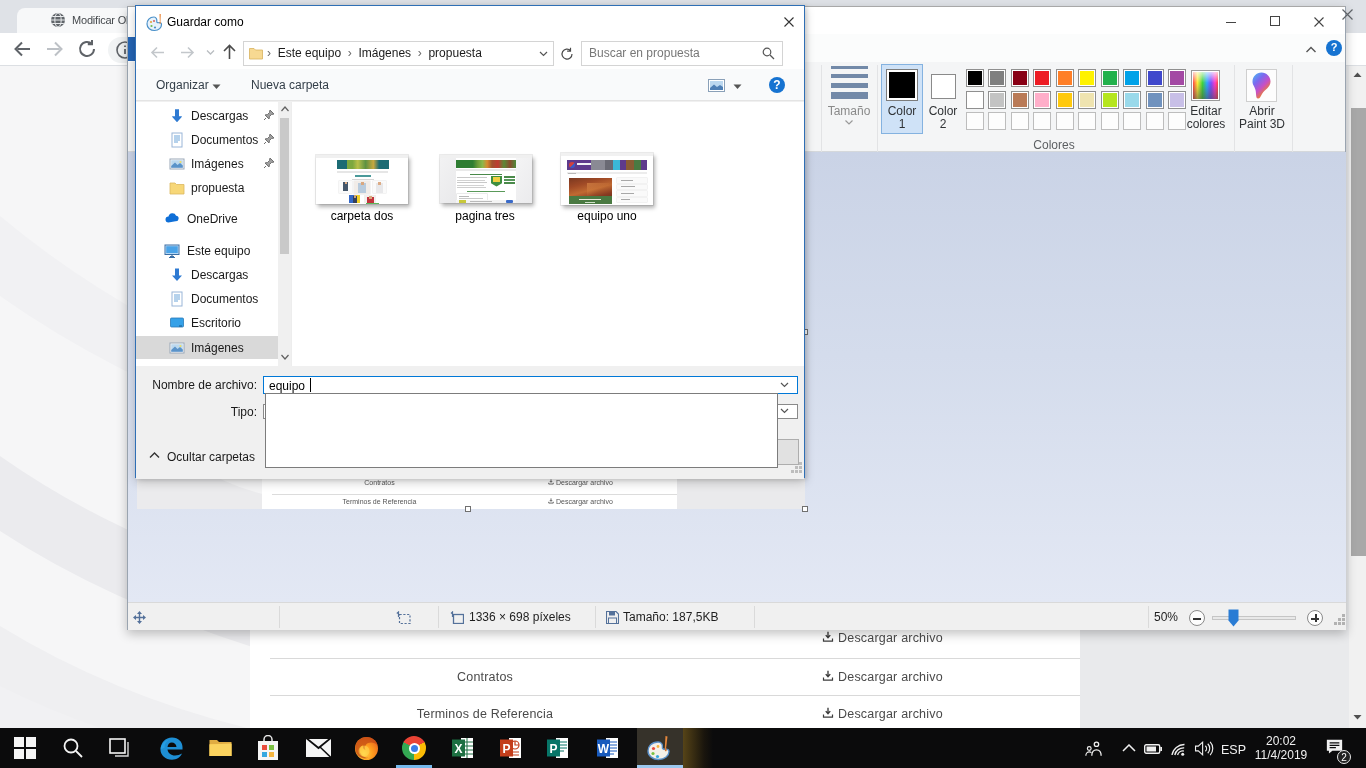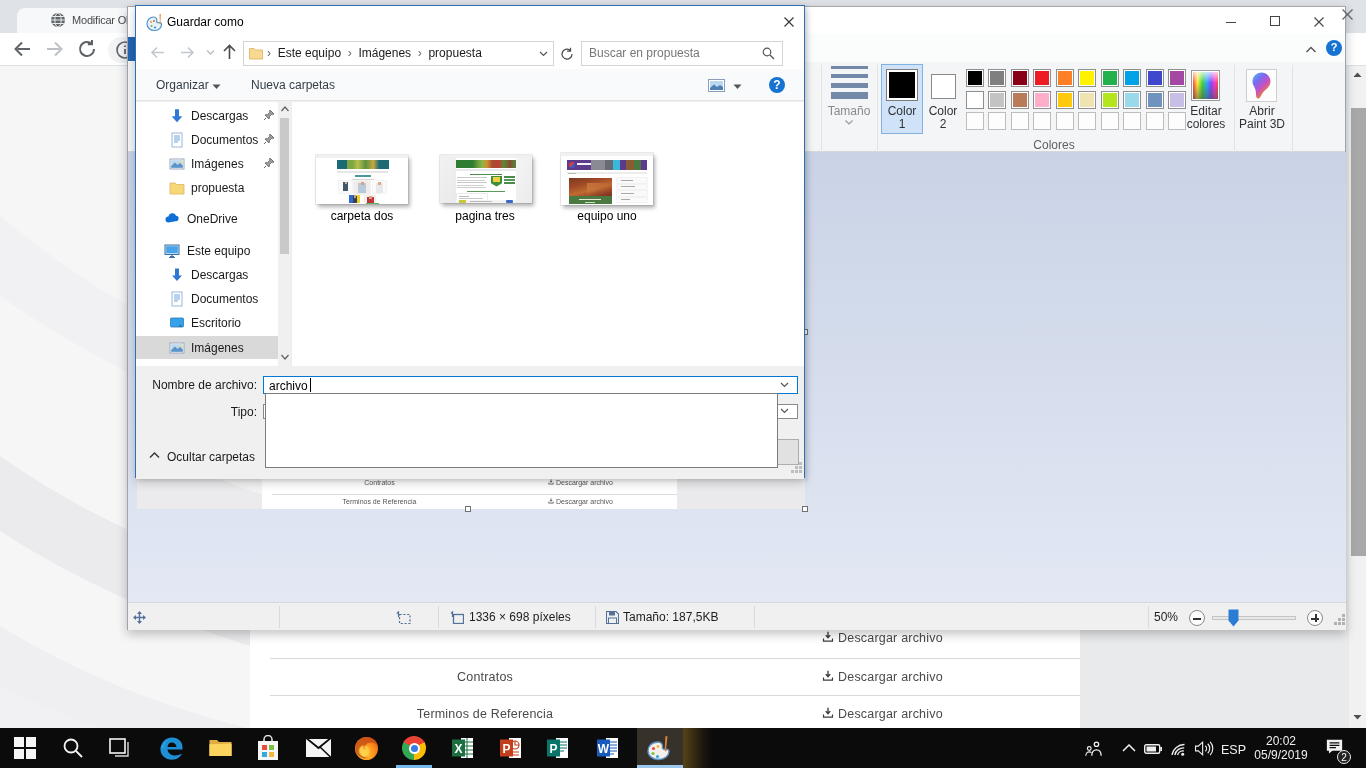--- a/index.html
+++ b/index.html
@@ -353,21 +353,21 @@
       <div id="dtitletext">Guardar como</div>
       <svg class="abs" style="left:646px;top:9px" width="14" height="14" viewBox="0 0 14 14">
           <path d="M2.5 2.5 L11.5 11.5 M11.5 2.5 L2.5 11.5" stroke="#333" stroke-width="1.1"></path>
         </svg>
     </div>
     <div id="dtools">
       <div class="abs" style="left:20px;top:9px;font-size:12px;color:#333e48;">Organizar</div>
       <svg class="abs" style="left:76px;top:15px" width="9" height="6" viewBox="0 0 9 6">
           <path d="M0.5 0.5 L4.5 5 L8.5 0.5" fill="#555"></path>
         </svg>
-      <div class="abs" style="left:115px;top:9px;font-size:12px;color:#333e48;">Nueva carpetas</div>
+      <div class="abs" style="left:115px;top:9px;font-size:12px;color:#333e48;">Nueva carpeta</div>
       <svg class="abs" style="left:572px;top:10px" width="17" height="13" viewBox="0 0 17 13">
         <rect x="0.5" y="0.5" width="16" height="12" fill="#fff" stroke="#8aa0b8" stroke-width="1"></rect>
         <rect x="2" y="2" width="13" height="9" fill="#bcd8f0"></rect>
         <path d="M2 9 L6 5.5 L9 8 L12 6 L15 8 V11 H2 Z" fill="#4e7fb5"></path>
       </svg>
       <svg class="abs" style="left:597px;top:15px" width="9" height="6" viewBox="0 0 9 6">
           <path d="M0.5 0.5 L4.5 5 L8.5 0.5" fill="#555"></path>
         </svg>
       <div class="abs" style="left:633px;top:8px;width:16px;height:16px;border-radius:50%;background:#1673d1;color:#fff;font-size:12px;font-weight:bold;text-align:center;line-height:16px;">?</div>
     </div>
@@ -538,21 +538,21 @@
         <div class="abs" style="left:60px;top:39.5px;width:13px;height:1.2px;background:#a8a8a8;"></div>
         <div class="abs" style="left:60px;top:46px;width:9px;height:1.2px;background:#a8a8a8;"></div>
       </div>
       <div class="thumblabel" style="left:166px;top:107px;">carpeta dos</div>
       <div class="thumblabel" style="left:289px;top:107px;">pagina tres</div>
       <div class="thumblabel" style="left:411px;top:107px;">equipo uno</div>
     </div>
     <div id="dfoot">
       <div class="abs" style="left:6px;top:12px;width:115px;text-align:right;font-size:12px;color:#1a1a1a;">Nombre de archivo:</div>
       <div class="abs" style="left:127px;top:10px;width:535px;height:18px;background:#fff;border:1px solid #0078d7;"></div>
-      <div class="abs" style="left:133px;top:13px;font-size:12px;color:#000;">archivo</div>
+      <div class="abs" style="left:133px;top:13px;font-size:12px;color:#000;">equipo</div>
       <div class="abs" style="left:174px;top:12px;width:1px;height:14px;background:#000;"></div>
       <svg class="abs" style="left:644px;top:16px" width="9" height="6" viewBox="0 0 9 6">
           <path d="M1 1 L4.5 4.5 L8 1" fill="none" stroke="#555" stroke-width="1.2"></path>
         </svg>
       <div class="abs" style="left:6px;top:39px;width:115px;text-align:right;font-size:12px;color:#1a1a1a;">Tipo:</div>
       <div class="abs" style="left:127px;top:38px;width:535px;height:15px;background:#fff;border:1px solid #8a8a8a;"></div>
       <svg class="abs" style="left:644px;top:42px" width="9" height="6" viewBox="0 0 9 6">
           <path d="M1 1 L4.5 4.5 L8 1" fill="none" stroke="#555" stroke-width="1.2"></path>
         </svg>
       <div class="abs" style="left:568px;top:73px;width:95px;height:26px;background:#e1e1e1;border:1px solid #adadad;"></div>
@@ -708,20 +708,20 @@
       <path d="M4.8 13 A 9 9 0 0 1 14.2 5.8" fill="none" stroke="#f0f0f0" stroke-width="1.3"></path>
       <path d="M7.6 13 A 5.5 5.5 0 0 1 13.8 9" fill="none" stroke="#f0f0f0" stroke-width="1.3"></path>
       <circle cx="12.7" cy="12.2" r="1.5" fill="#f0f0f0"></circle>
     </svg>
     <svg class="abs" style="left:1193px;top:13px" width="24" height="15" viewBox="0 0 26 19">
       <path d="M1 6.5 H4.5 L10 1.5 V17.5 L4.5 12.5 H1 Z" fill="none" stroke="#f0f0f0" stroke-width="1.4"></path>
       <path d="M13.5 6 A 5 5 0 0 1 13.5 13 M16.5 3.5 A 8.5 8.5 0 0 1 16.5 15.5 M19.5 1.2 A 12 12 0 0 1 19.5 17.8" fill="none" stroke="#f0f0f0" stroke-width="1.5"></path>
     </svg>
     <div class="abs" style="left:1221px;top:15px;font-size:12.5px;color:#f0f0f0;">ESP</div>
     <div class="abs" style="left:1231px;top:6px;width:100px;text-align:center;font-size:12px;color:#f0f0f0;">20:02</div>
-    <div class="abs" style="left:1231px;top:20px;width:100px;text-align:center;font-size:12px;color:#f0f0f0;">05/9/2019</div>
+    <div class="abs" style="left:1231px;top:20px;width:100px;text-align:center;font-size:12px;color:#f0f0f0;">11/4/2019</div>
     <svg class="abs" style="left:1325px;top:11px" width="19" height="16" viewBox="0 0 26 23">
       <path d="M2 1 H24 V17 H10 L5 21 V17 H2 Z" fill="#f0f0f0"></path>
       <path d="M6 5.5 h14 M6 9 h14 M6 12.5 h9" stroke="#0b0b0c" stroke-width="1.8"></path>
     </svg>
     <div class="abs" style="left:1337px;top:22px;width:14px;height:14px;border-radius:50%;background:#222;border:1.2px solid #e8e8e8;color:#fff;font-size:10px;text-align:center;line-height:14px;">2</div>
   </div>
   </div>
 
 </body></html>

